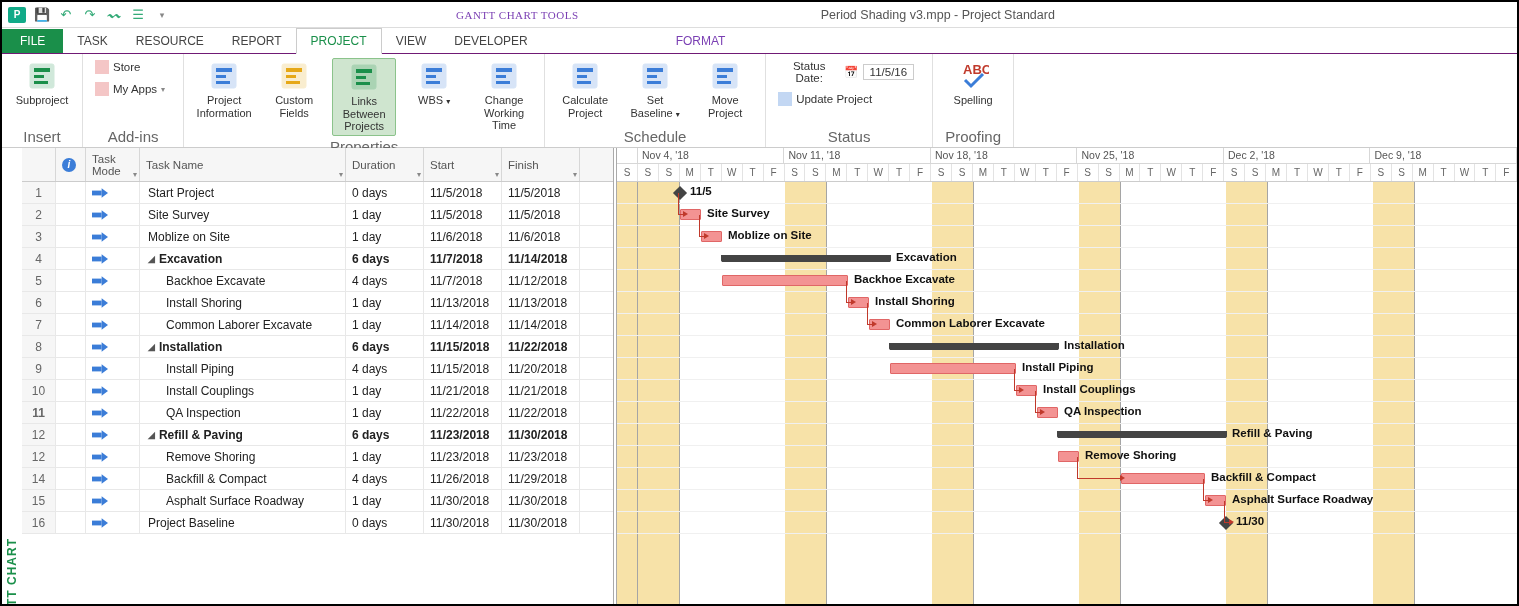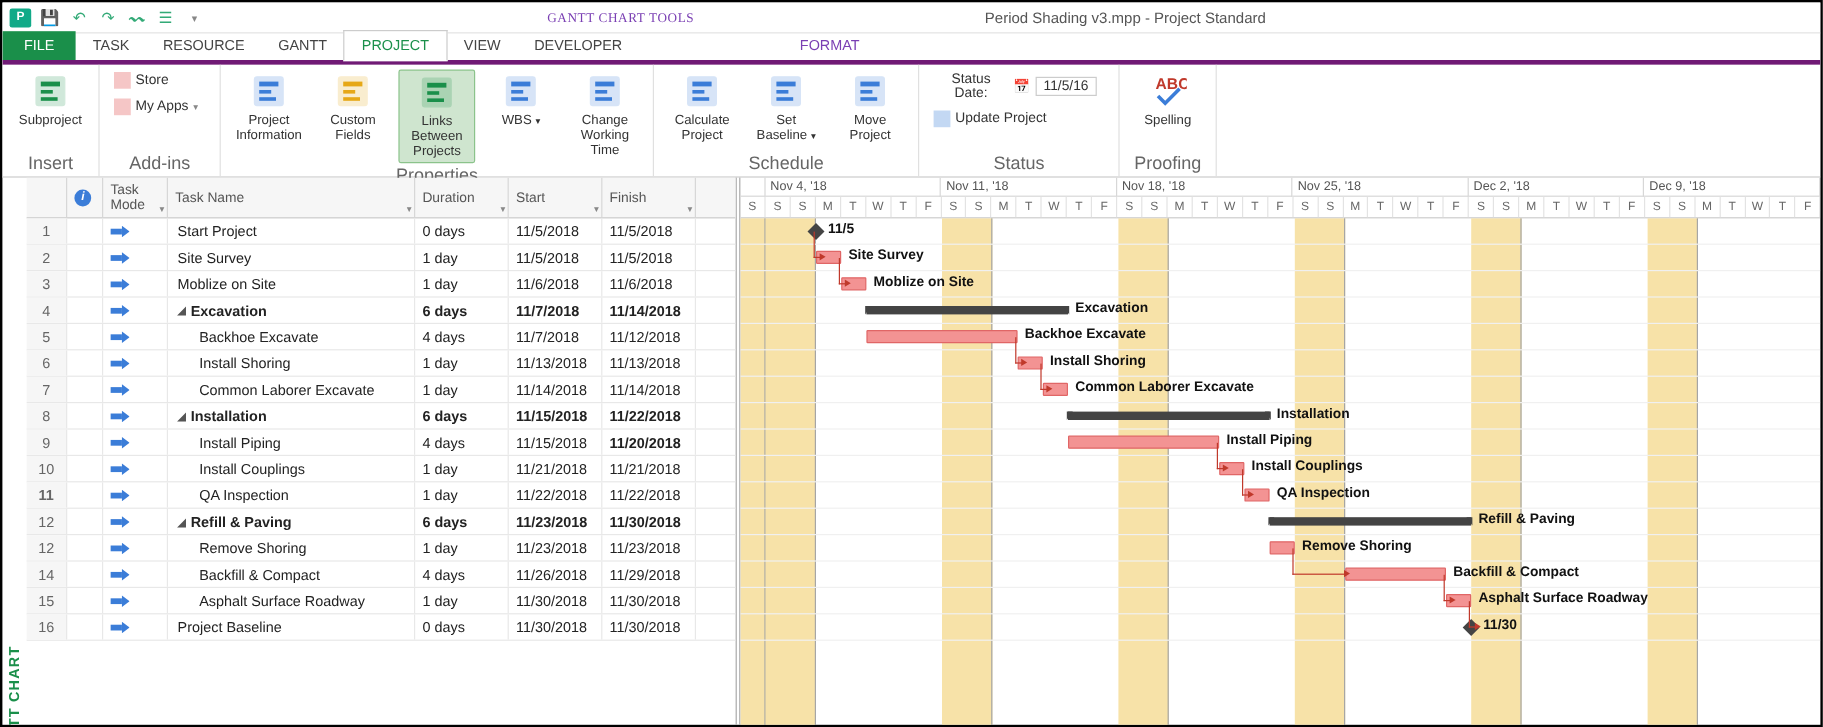--- a/index.html
+++ b/index.html
@@ -5,21 +5,21 @@
   * { box-sizing: border-box; font-family: "Segoe UI", Arial, sans-serif; }
   body { margin: 0; background: #fff; border: 2px solid #000; width: 1519px; height: 606px; overflow: hidden; font-size: 12px; color: #222; }
   
   .titlebar { height: 26px; display: flex; align-items: center; background: #fff; border-bottom: 1px solid #ddd; }
   .qat { display: flex; align-items: center; gap: 8px; padding: 0 6px; }
   .qat span { width: 16px; height: 16px; display: inline-flex; align-items: center; justify-content: center; color: #3a7; font-size: 13px; }
   .qat span.badge { background: #1a8; color: #fff; font-weight: bold; width: 18px; height: 16px; border-radius: 2px; font-size: 10px; }
   .title-tools { flex: 0 0 auto; margin-left: 280px; color: #7a3fb3; font-weight: 500; font-size: 11px; letter-spacing: .5px; font-family: Liberation Serif, serif; }
   .title-text { flex: 1; text-align: center; color: #555; font-size: 12.5px; padding-right: 220px; }
   
-  .tabs { height: 26px; display: flex; align-items: flex-end; background: #fff; border-bottom: 4px solid #701a75; }
+  .tabs { height: 26px; display: flex; align-items: flex-end; background: #fff; border-bottom: 1px solid #701a75; }
   .tab { padding: 5px 14px 5px; font-size: 12px; color: #444; cursor: pointer; }
   .tab.file { background: #1a8f4a; color: #fff; font-weight: 500; padding: 5px 18px; }
   .tab.active { color: #1a8f4a; border: 1px solid #ccc; border-bottom: 1px solid #fff; margin-bottom: -1px; background: #fff; }
   .tab.contextual { color: #7a3fb3; }
   
   .ribbon { height: 94px; display: flex; background: #fff; border-bottom: 1px solid #ccc; }
   .rgroup { border-right: 1px solid #e0e0e0; padding: 4px 8px 2px; text-align: center; display: flex; flex-direction: column; justify-content: space-between; }
   .rgroup .bigs { display: flex; align-items: flex-start; gap: 6px; flex: 1; }
   .rgroup .glabel { font-size: 15px; color: #666; padding-top: 2px; }
   .bigbtn { width: 64px; text-align: center; cursor: pointer; padding: 2px; }
@@ -77,21 +77,21 @@
     <span>〰</span>
     <span>☰</span>
     <span style="font-size:9px;color:#888">▾</span>
   </div>
   <div class="title-tools">GANTT CHART TOOLS</div>
   <div class="title-text">Period Shading v3.mpp - Project Standard</div>
 </div>
 
 <div class="tabs">
   <div class="tab file">FILE</div>
-  <div id="tabs-host" style="display: contents;"><div class="tab">TASK</div><div class="tab">RESOURCE</div><div class="tab">GANTT</div><div class="tab active">PROJECT</div><div class="tab">VIEW</div><div class="tab">DEVELOPER</div></div>
+  <div id="tabs-host" style="display: contents;"><div class="tab">TASK</div><div class="tab">RESOURCE</div><div class="tab">REPORT</div><div class="tab active">PROJECT</div><div class="tab">VIEW</div><div class="tab">DEVELOPER</div></div>
   <div class="tab contextual" style="margin-left:120px">FORMAT</div>
 </div>
 
 <div class="ribbon" id="ribbon">
     <div class="rgroup">
       <div class="bigs">
         <div class="bigbtn">
           <div class="ico">
             <svg width="32" height="32">
               <rect x="4" y="4" width="24" height="24" rx="2" fill="#1a8f4a" opacity=".2" stroke="#1a8f4a"></rect>
@@ -379,21 +379,21 @@
           <div class="cell" style="width: 30px;"></div>
           <div class="cell" style="width: 54px;">
             <svg class="taskmode-ico" viewBox="0 0 20 12">
               <rect x="0" y="3" width="12" height="6" fill="#3b7dd8"></rect>
               <path d="M12 0 L20 6 L12 12 Z" fill="#3b7dd8"></path>
             </svg>
           </div>
           <div class="cell" style="width: 206px; padding-left: 26px;">Install Piping</div>
           <div class="cell" style="width: 78px;">4 days</div>
           <div class="cell" style="width: 78px;">11/15/2018</div>
-          <div class="cell" style="width: 78px; font-weight: bold;">11/20/2018</div>
+          <div class="cell" style="width: 78px;">11/20/2018</div>
         </div>
         <div class="row">
           <div class="cell rownum" style="width: 34px;">10</div>
           <div class="cell" style="width: 30px;"></div>
           <div class="cell" style="width: 54px;">
             <svg class="taskmode-ico" viewBox="0 0 20 12">
               <rect x="0" y="3" width="12" height="6" fill="#3b7dd8"></rect>
               <path d="M12 0 L20 6 L12 12 Z" fill="#3b7dd8"></path>
             </svg>
           </div>

